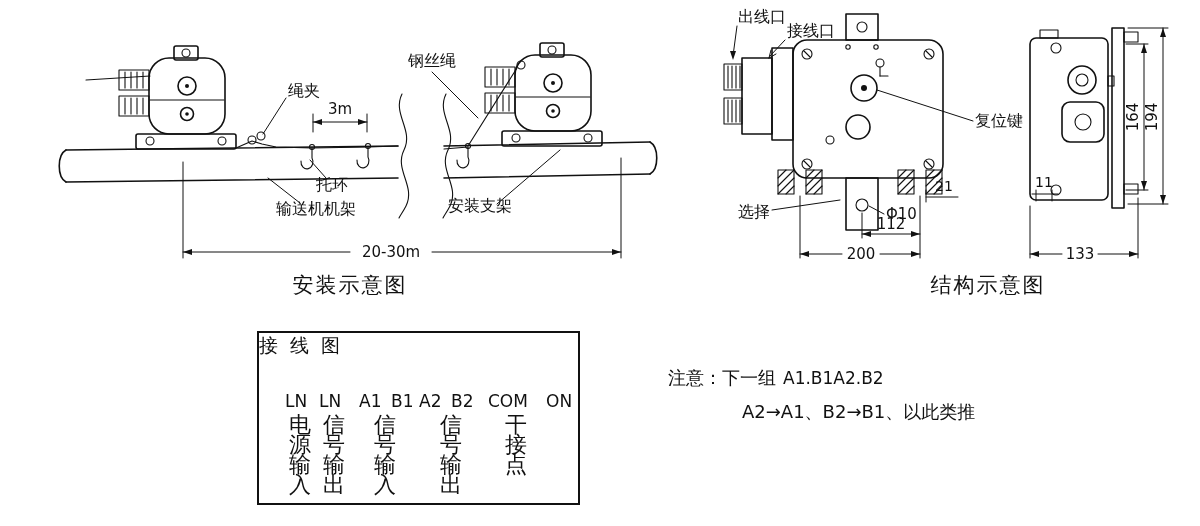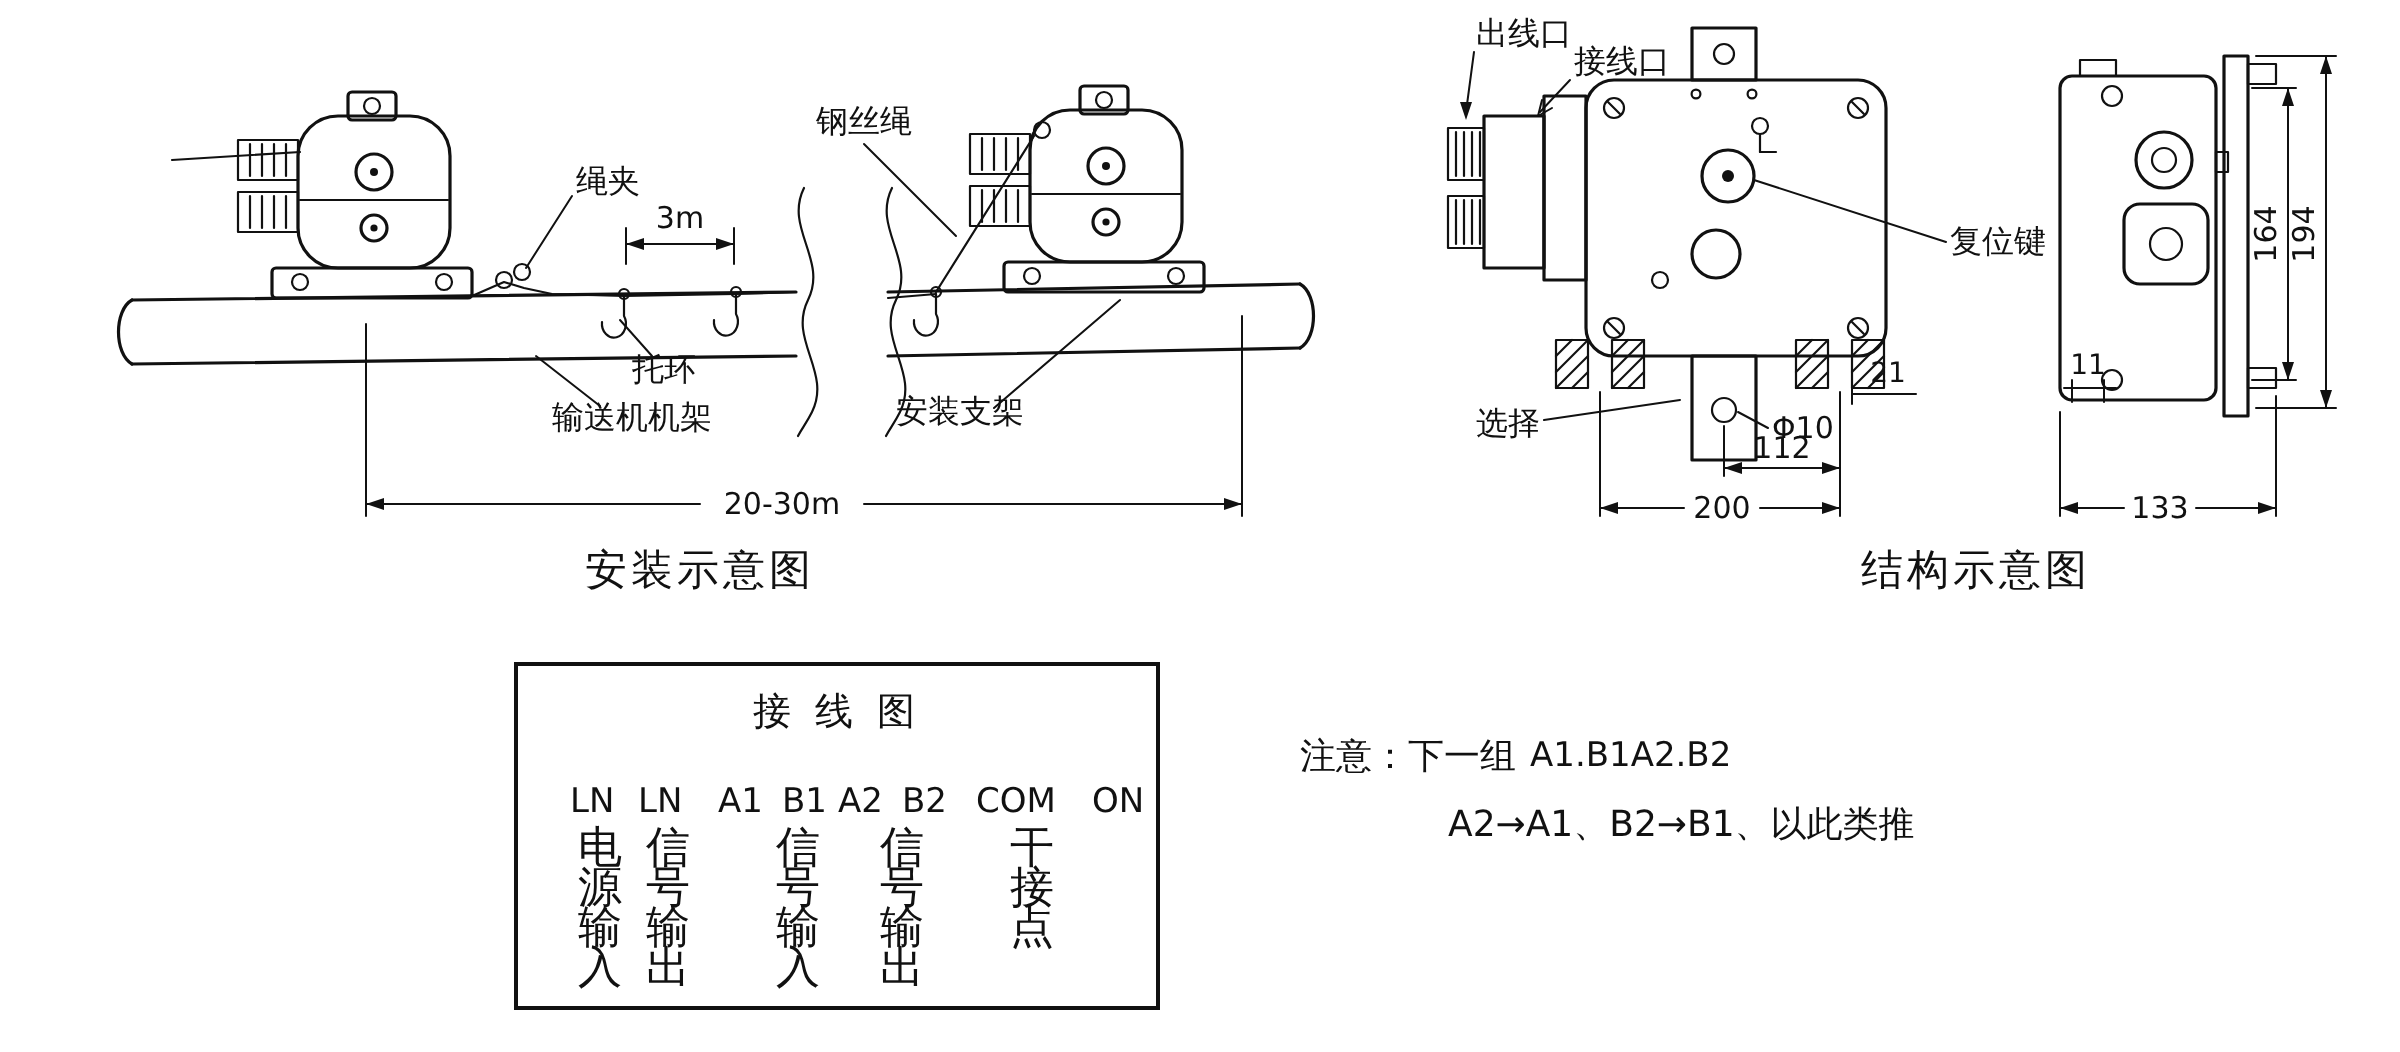--- a/index.html
+++ b/index.html
@@ -9,24 +9,24 @@
   .draw line,.draw path,.draw rect,.draw circle,.draw ellipse,.draw polyline{fill:none;stroke:#111;stroke-width:1.6;stroke-linecap:round;stroke-linejoin:round}
   .draw .thin{stroke-width:1.1}
   .draw .dimline{stroke-width:1}
   .draw .ah{fill:#111;stroke:none}
   .draw .dot{fill:#111;stroke:none}
   .draw text{fill:#111;stroke:none;font-family:"DejaVu Sans",sans-serif;font-size:16px}
   .draw text.dim{font-size:15px}
   .draw text.dimsm{font-size:14px}
   .draw text.title{font-size:21px;letter-spacing:2px}
   .wiring-box{position:absolute;left:257px;top:331px;width:323px;height:174px;border:2px solid #111;background:#fff}
-  .wiring-title{text-align:center;margin-top:10px;font-size:19px;letter-spacing:3px}
+  .wiring-title{text-align:left;font-size:19px;letter-spacing:3px}
   .term{position:absolute;top:58px;font-size:17px;white-space:nowrap}
   .vlabel{position:absolute;top:82px;width:20px;font-size:22px;line-height:20px;word-break:break-all}
-  .note{position:absolute;left:650px;top:366px;font-size:18px}
+  .note{position:absolute;left:668px;top:366px;font-size:18px}
   .note-row{display:flex;align-items:center}
   .pair{display:flex;margin:0 7px;font-size:17px;line-height:21px}
   .note-line2{margin:10px 0 0 74px}
 </style>
 </head>
 <body>
 
 <div class="page">
 
 <svg class="draw" width="1200" height="526" viewBox="0 0 1200 526">
@@ -330,21 +330,21 @@
   <span class="term" style="left:26px">LN</span>
   <span class="term" style="left:60px">LN</span>
   <span class="term" style="left:100px">A1</span>
   <span class="term" style="left:132px">B1</span>
   <span class="term" style="left:160px">A2</span>
   <span class="term" style="left:192px">B2</span>
   <span class="term" style="left:229px">COM</span>
   <span class="term" style="left:287px">ON</span>
   <div class="vlabel" style="left:30px">电源输入</div>
   <div class="vlabel" style="left:64px">信号输出</div>
-  <div class="vlabel" style="left:129px">信号输入</div>
+  <div class="vlabel" style="left:115px">信号输入</div>
   <div class="vlabel" style="left:181px">信号输出</div>
   <div class="vlabel" style="left:246px">干接点</div>
 </div>
 
 <div class="note">
   <div class="note-row">
     <span>注意：下一组</span>
     <span class="pair">
       <span>A1.B1</span>
       <span>A2.B2</span>

